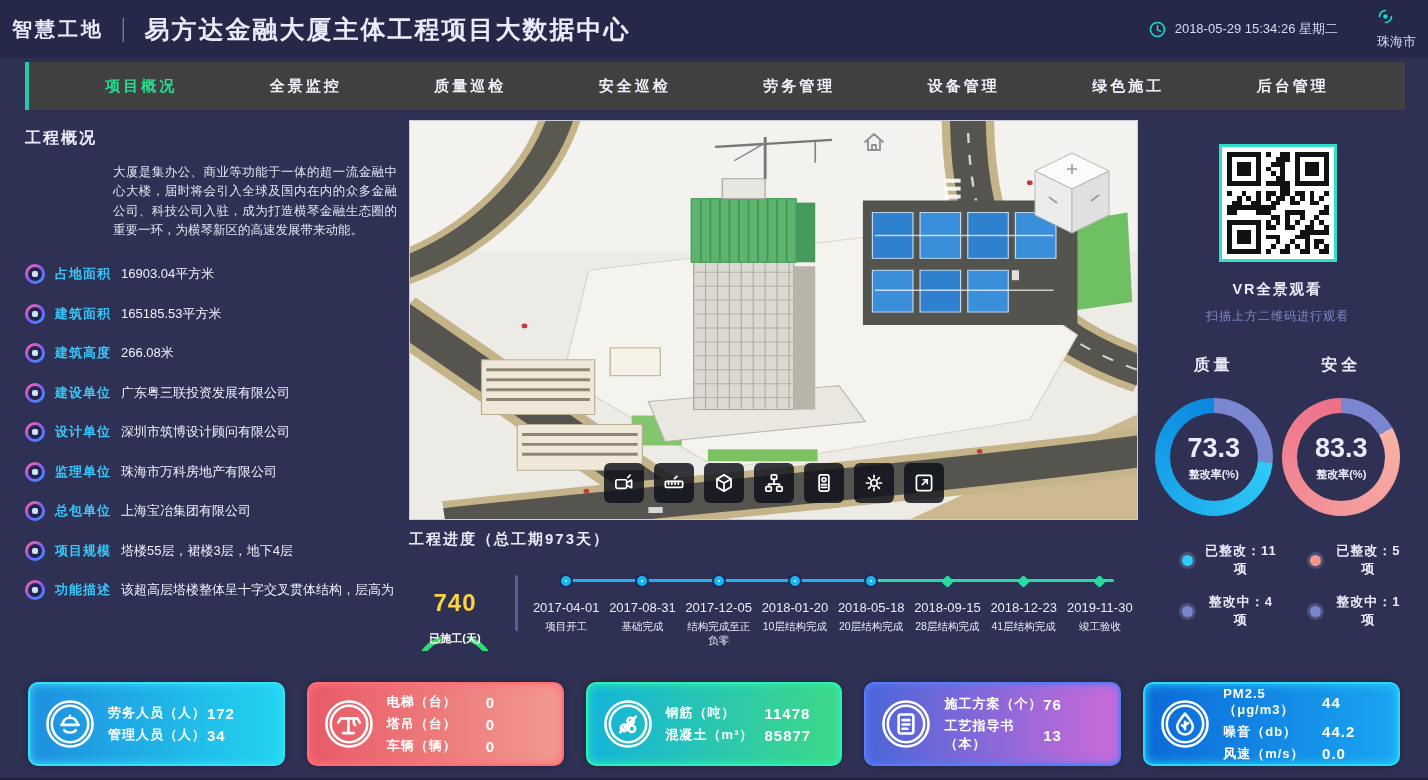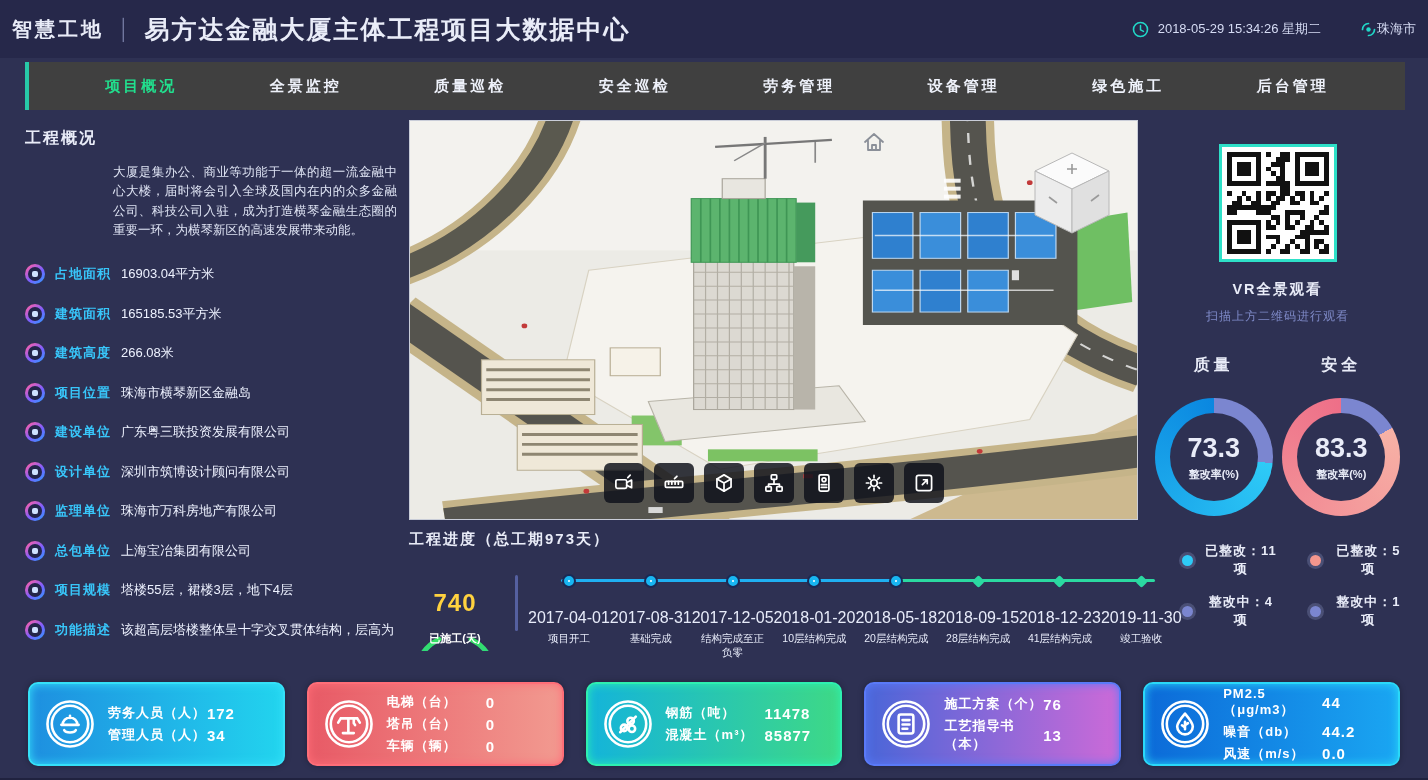--- a/index.html
+++ b/index.html
@@ -9,21 +9,21 @@
     background:#2e3153; color:#e9ecf8;
     font-family:"Liberation Sans","DejaVu Sans",sans-serif;
   }
   
   .top { height:58px; background:#26284a; display:flex; align-items:center; padding:0 12px; }
   .brand { font-size:20px; font-weight:bold; letter-spacing:3px; }
   .bar-sep { margin:0 14px; color:#70769e; font-size:20px; font-weight:bold; }
   .main-title { font-size:25px; font-weight:bold; letter-spacing:2px; }
   .top-right { margin-left:auto; display:flex; align-items:center; gap:9px; font-size:13px; color:#d6dcf4; }
   .top-right svg { display:block; }
-  .city-wrap { display:flex; align-items:center; margin-left:30px; }
+  .city-wrap { display:flex; gap:8px; margin-left:30px;flex-direction:column; }
   
   .nav { height:48px; margin:4px 23px 0 25px; background:#404040; border-left:4px solid #27c8a8;
          display:flex; align-items:center; padding:0 30px; }
   .nav-item { flex:1; text-align:center; font-size:15px; font-weight:bold; letter-spacing:3px; color:#eef1fa; cursor:pointer; }
   .nav-item.active { color:#21e08e; }
   
   .content { display:flex; gap:12px; padding:10px 23px 0 25px; height:560px; }
   .left   { width:372px; flex:none; padding-top:8px; }
   .center { width:729px; flex:none; }
   .right  { flex:1; }
@@ -53,21 +53,21 @@
   .gauge-num { position:absolute; top:30px; left:0; right:0; text-align:center; font-size:24px; font-weight:bold; color:#ffd23f; letter-spacing:1px; }
   .gauge-label { position:absolute; bottom:5px; left:0; right:0; text-align:center; font-size:11px; font-weight:bold; color:#fff; }
   .v-div { width:3px; height:56px; background:#5560a0; border-radius:2px; margin:16px 10px 0 14px; flex:none; }
   .timeline { flex:1; position:relative; padding-top:14px; }
   .t-line { position:absolute; top:20px; left:5%; right:4%; height:3px; border-radius:2px; }
   .t-items { display:flex; position:relative; }
   .t-item { flex:1; display:flex; flex-direction:column; align-items:center; }
   .t-node-wrap { height:16px; display:flex; align-items:center; justify-content:center; }
   .node-big { width:10px; height:10px; background:#fff; border:4px solid #18b6f2; border-radius:50%; box-shadow:0 0 0 2px #1a2a55; }
   .node-small { width:9px; height:9px; background:#2bd9a1; transform:rotate(45deg); border-radius:2px; }
-  .t-date { margin-top:20px; font-size:16px; color:#e8ecfa; white-space:nowrap; }
+  .t-date { margin-top:11px; font-size:13px; color:#e8ecfa; white-space:nowrap; }
   .t-label { margin-top:4px; font-size:10.5px; color:#e8ecfa; text-align:center; line-height:1.35; width:72px; }
   
   .vr-card { text-align:center; padding-top:24px; }
   .qr { display:inline-block; padding:5px; background:#fff; border:3px solid #2ee0c8; }
   .qr svg { display:block; width:102px; height:102px; }
   .vr-title { margin-top:14px; font-size:14.5px; font-weight:bold; letter-spacing:2px; }
   .vr-sub { margin-top:9px; font-size:12px; color:#7f8ac8; letter-spacing:1px; }
   .metrics { display:flex; margin-top:30px; }
   .metric { flex:1; text-align:center; }
   .metric-title { font-size:16px; font-weight:bold; letter-spacing:4px; }
@@ -145,25 +145,20 @@
         </div>
         <div class="field">
           <span class="bullet"></span>
           <span class="f-label">建筑面积</span>
           <span class="f-value">165185.53平方米</span>
         </div>
         <div class="field">
           <span class="bullet"></span>
           <span class="f-label">建筑高度</span>
           <span class="f-value">266.08米</span>
-        </div>
-        <div class="field">
-          <span class="bullet"></span>
-          <span class="f-label">项目位置</span>
-          <span class="f-value">珠海市横琴新区金融岛</span>
         </div>
         <div class="field">
           <span class="bullet"></span>
           <span class="f-label">建设单位</span>
           <span class="f-value">广东粤三联投资发展有限公司</span>
         </div>
         <div class="field">
           <span class="bullet"></span>
           <span class="f-label">设计单位</span>
           <span class="f-value">深圳市筑博设计顾问有限公司</span>

